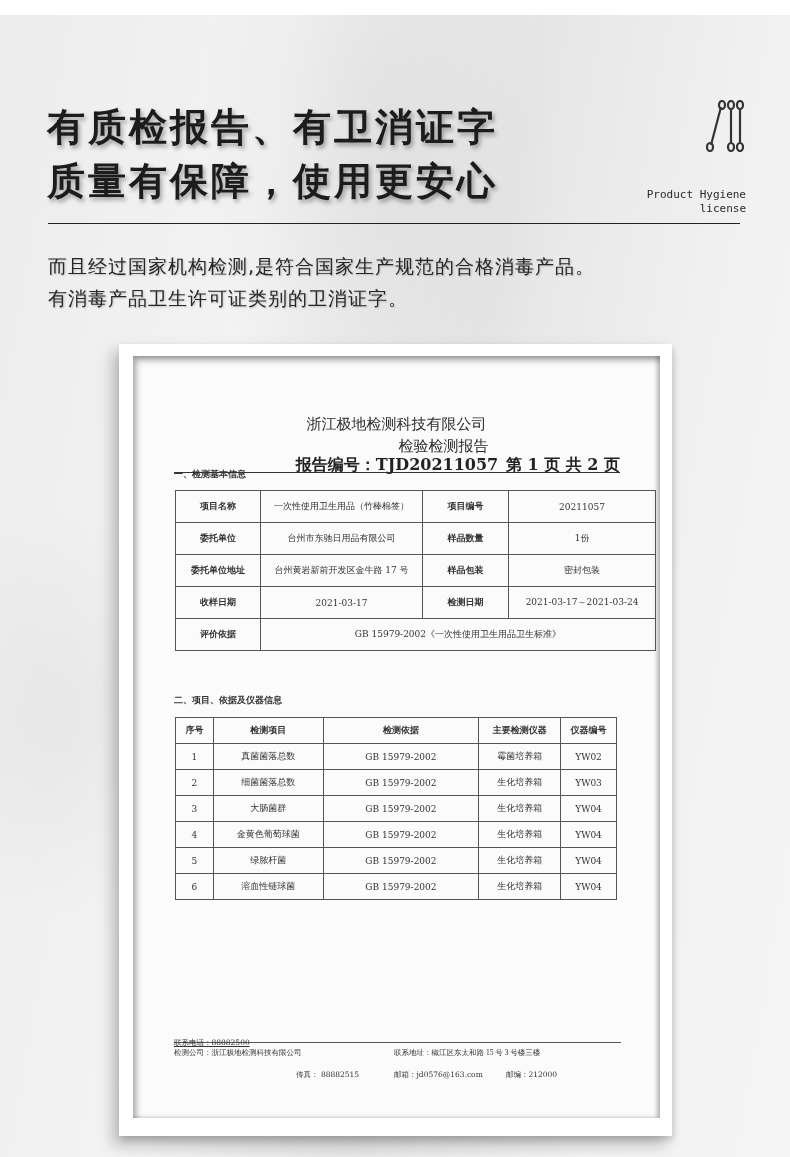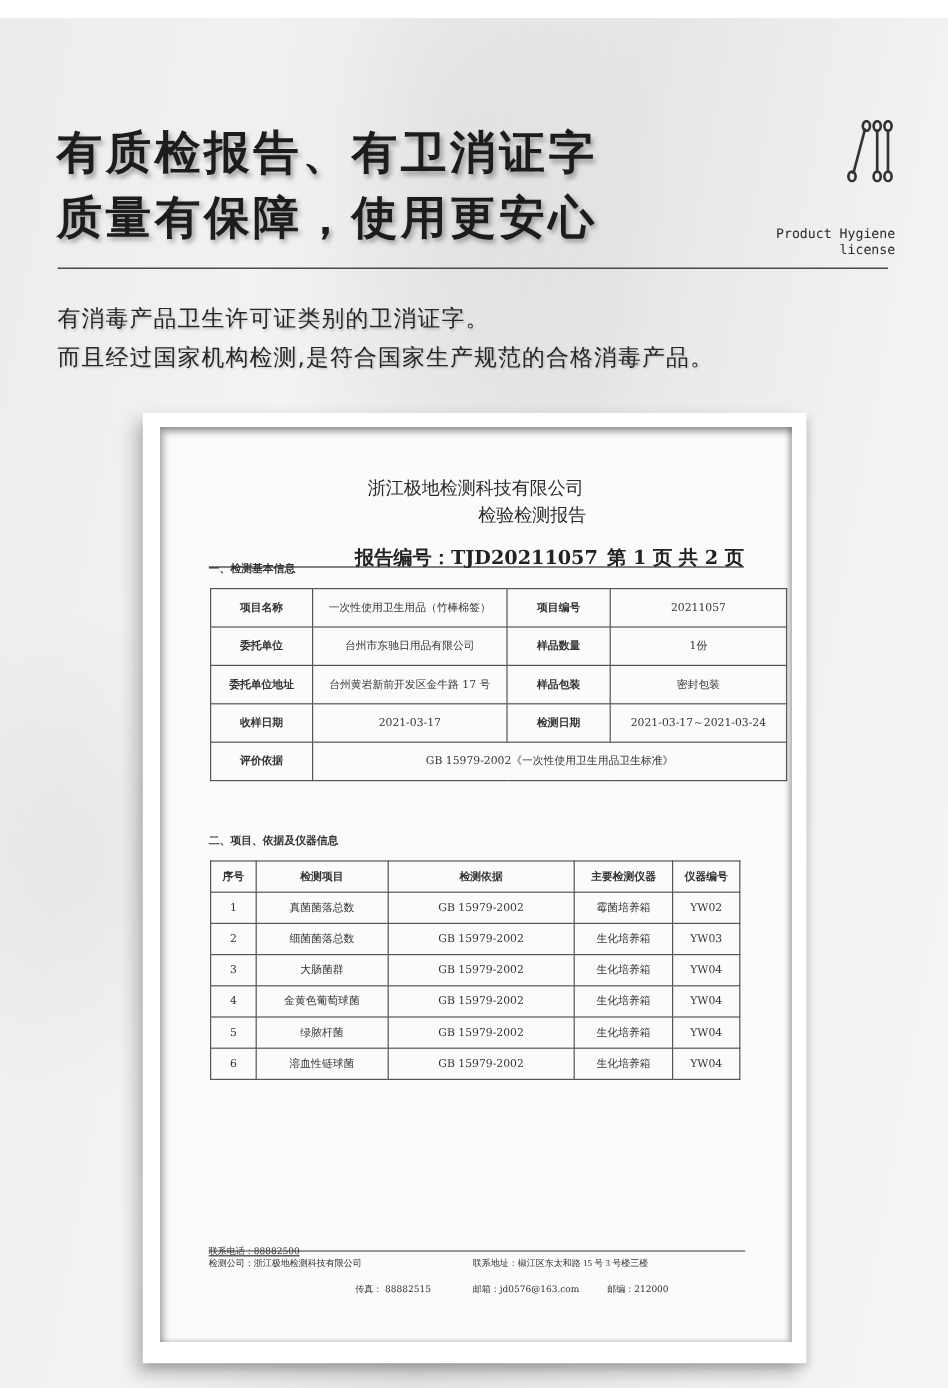--- a/index.html
+++ b/index.html
@@ -39,21 +39,21 @@
     background:#ffffff;
     box-shadow: -6px 8px 14px rgba(0,0,0,0.25), 2px 4px 6px rgba(0,0,0,0.12);
   }
   .paper {
     position:absolute; left:14px; top:12px; width:527px; height:762px;
     background:#fbfbfb;
     box-shadow: inset 3px 4px 6px rgba(0,0,0,0.35), inset -3px 0 4px rgba(0,0,0,0.25);
     font-family:"DejaVu Serif", serif; color:#222;
   }
   .doc-title {
-    position:absolute; left:0; width:527px; text-align:center; font-size:15px; color:#2b2b2b;
+    position:absolute; left:0; width:527px; text-align:center; font-size:15px; color:#2b2b2b;margin-top:17px;
   }
   .report-line {
     position:absolute; left:41px; top:102px; width:446px; border-bottom:1.5px solid #333;
     font-size:16px; font-weight:bold; height:14px; line-height:14px;text-align:center;
   }
   .report-line .right { position:absolute; right:0; top:0; }
   .section-label { position:absolute; left:41px; font-size:9px; font-weight:bold; color:#333; }
 
   table.t { position:absolute; border-collapse:collapse; font-size:9px; color:#333; }
   table.t td { border:1px solid #555; text-align:center; padding:0; }
@@ -91,22 +91,22 @@
 </svg>
 
 <div class="product-label">
   <div>Product Hygiene</div>
   <div>license</div>
 </div>
 
 <div class="divider"></div>
 
 <div class="subtext">
+  <div>而且经过国家机构检测,是符合国家生产规范的合格消毒产品。</div>
   <div>有消毒产品卫生许可证类别的卫消证字。</div>
-  <div>而且经过国家机构检测,是符合国家生产规范的合格消毒产品。</div>
 </div>
 
 <div class="frame">
   <div class="paper">
     <div class="doc-title" style="top:42px;">浙江极地检测科技有限公司</div>
     <div class="doc-title" style="top:64px;padding-left:47px;">检验检测报告</div>
 
     <div class="report-line">
       <span>报告编号：TJD20211057</span>
       <span class="right">第 1 页 共 2 页</span>

